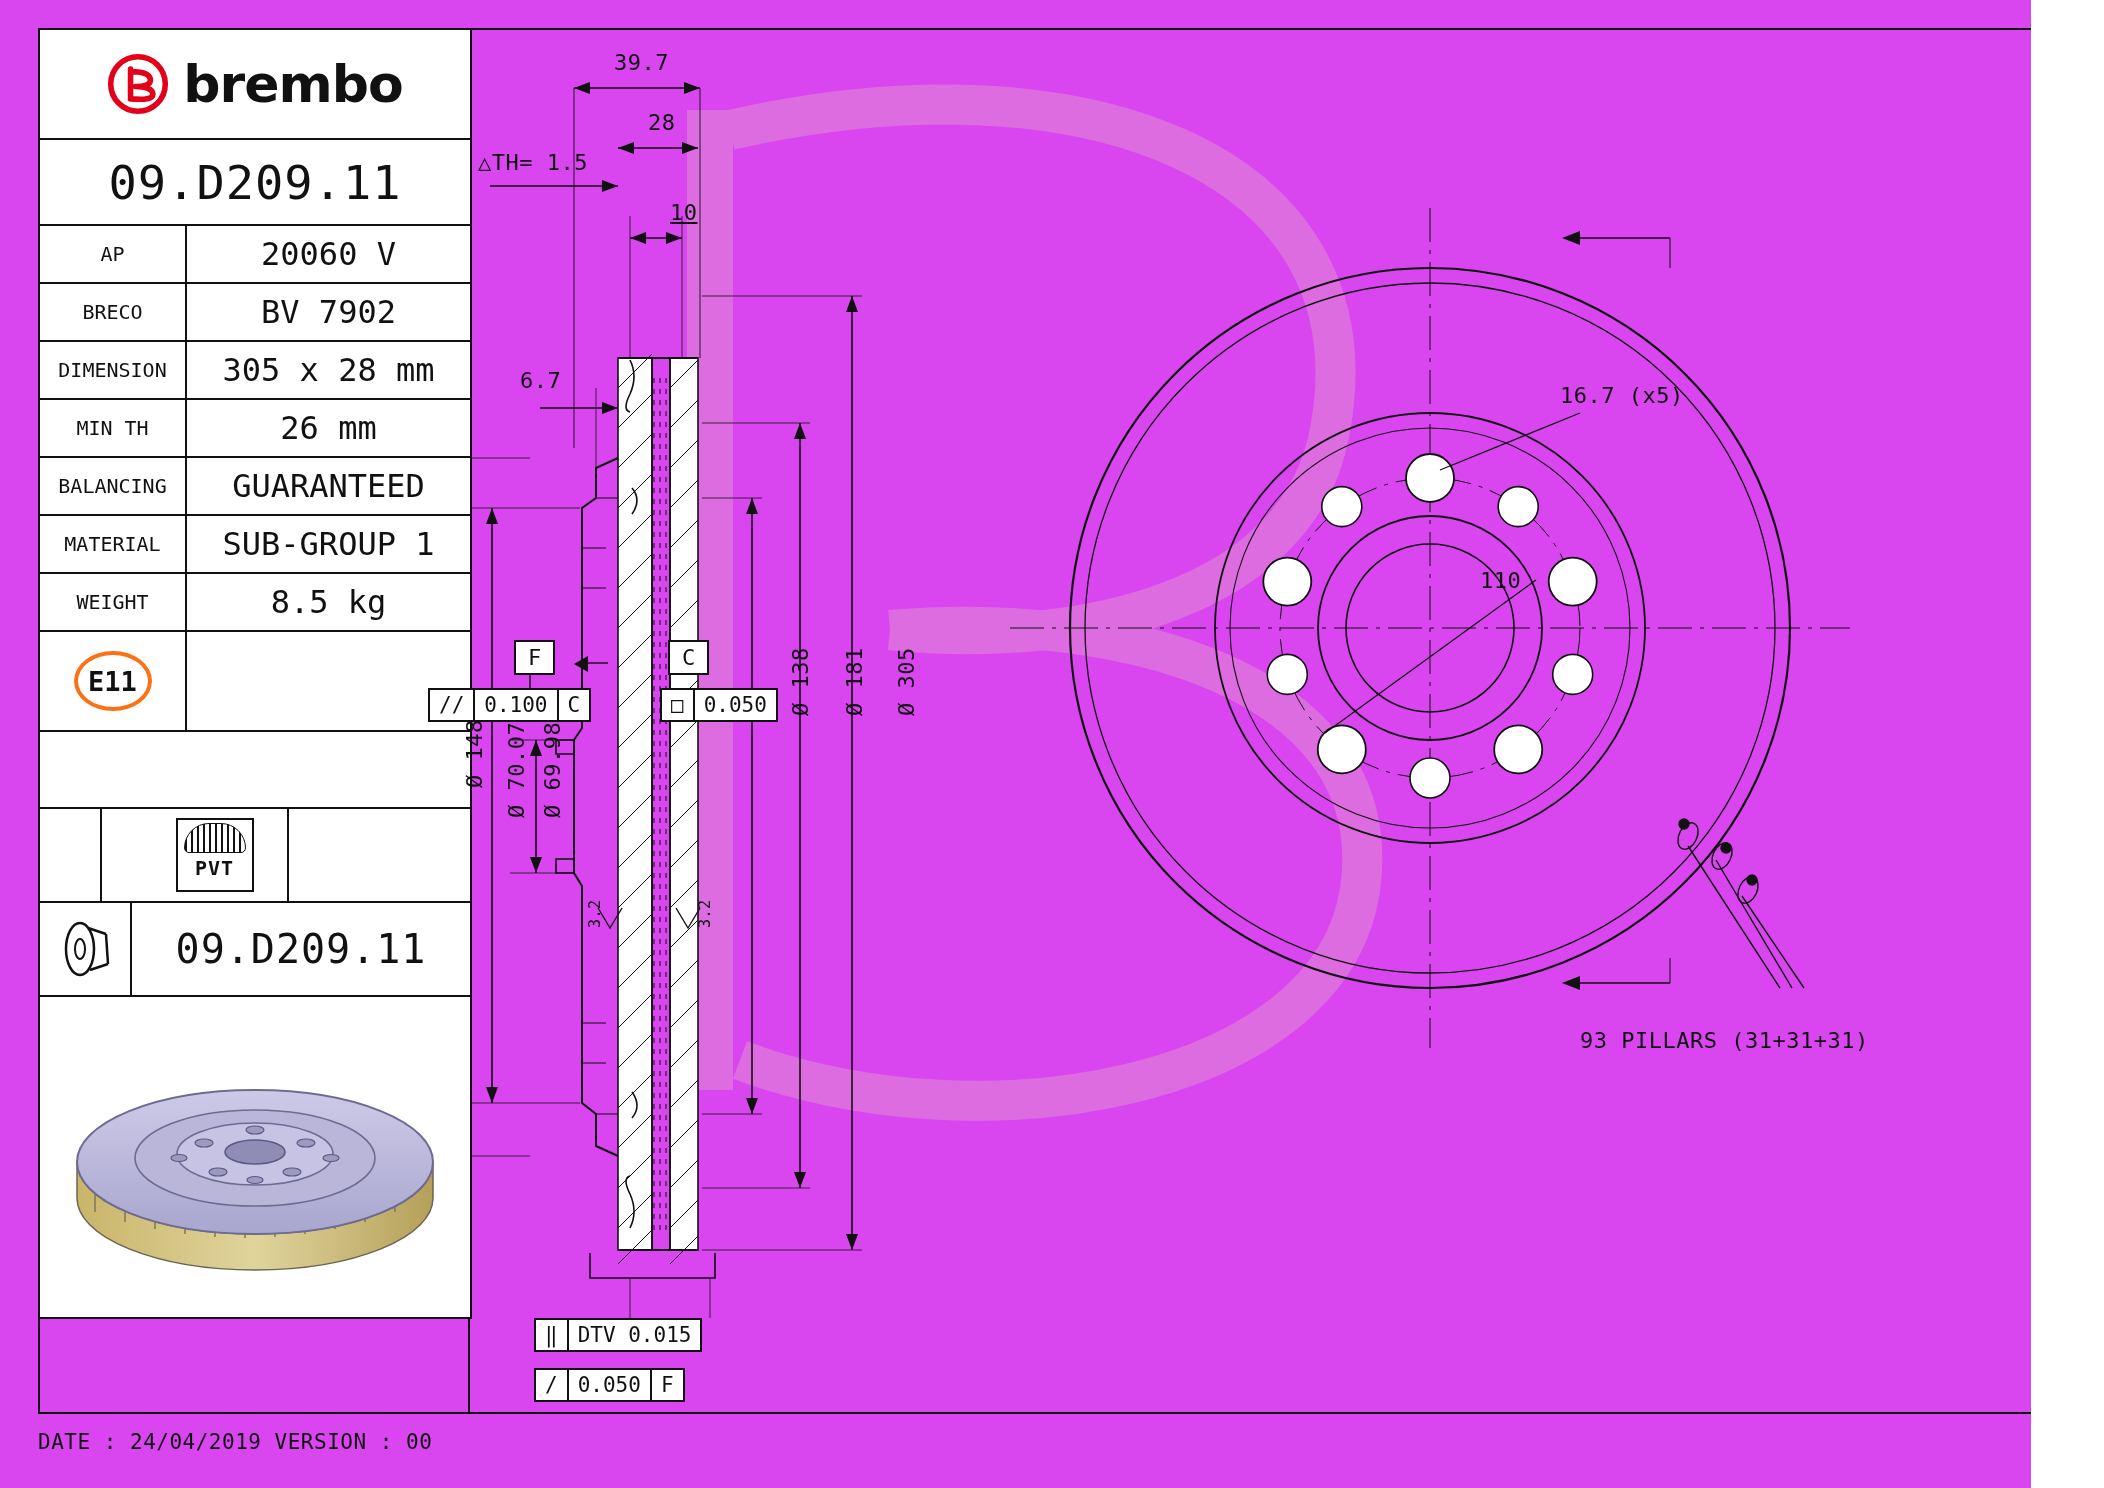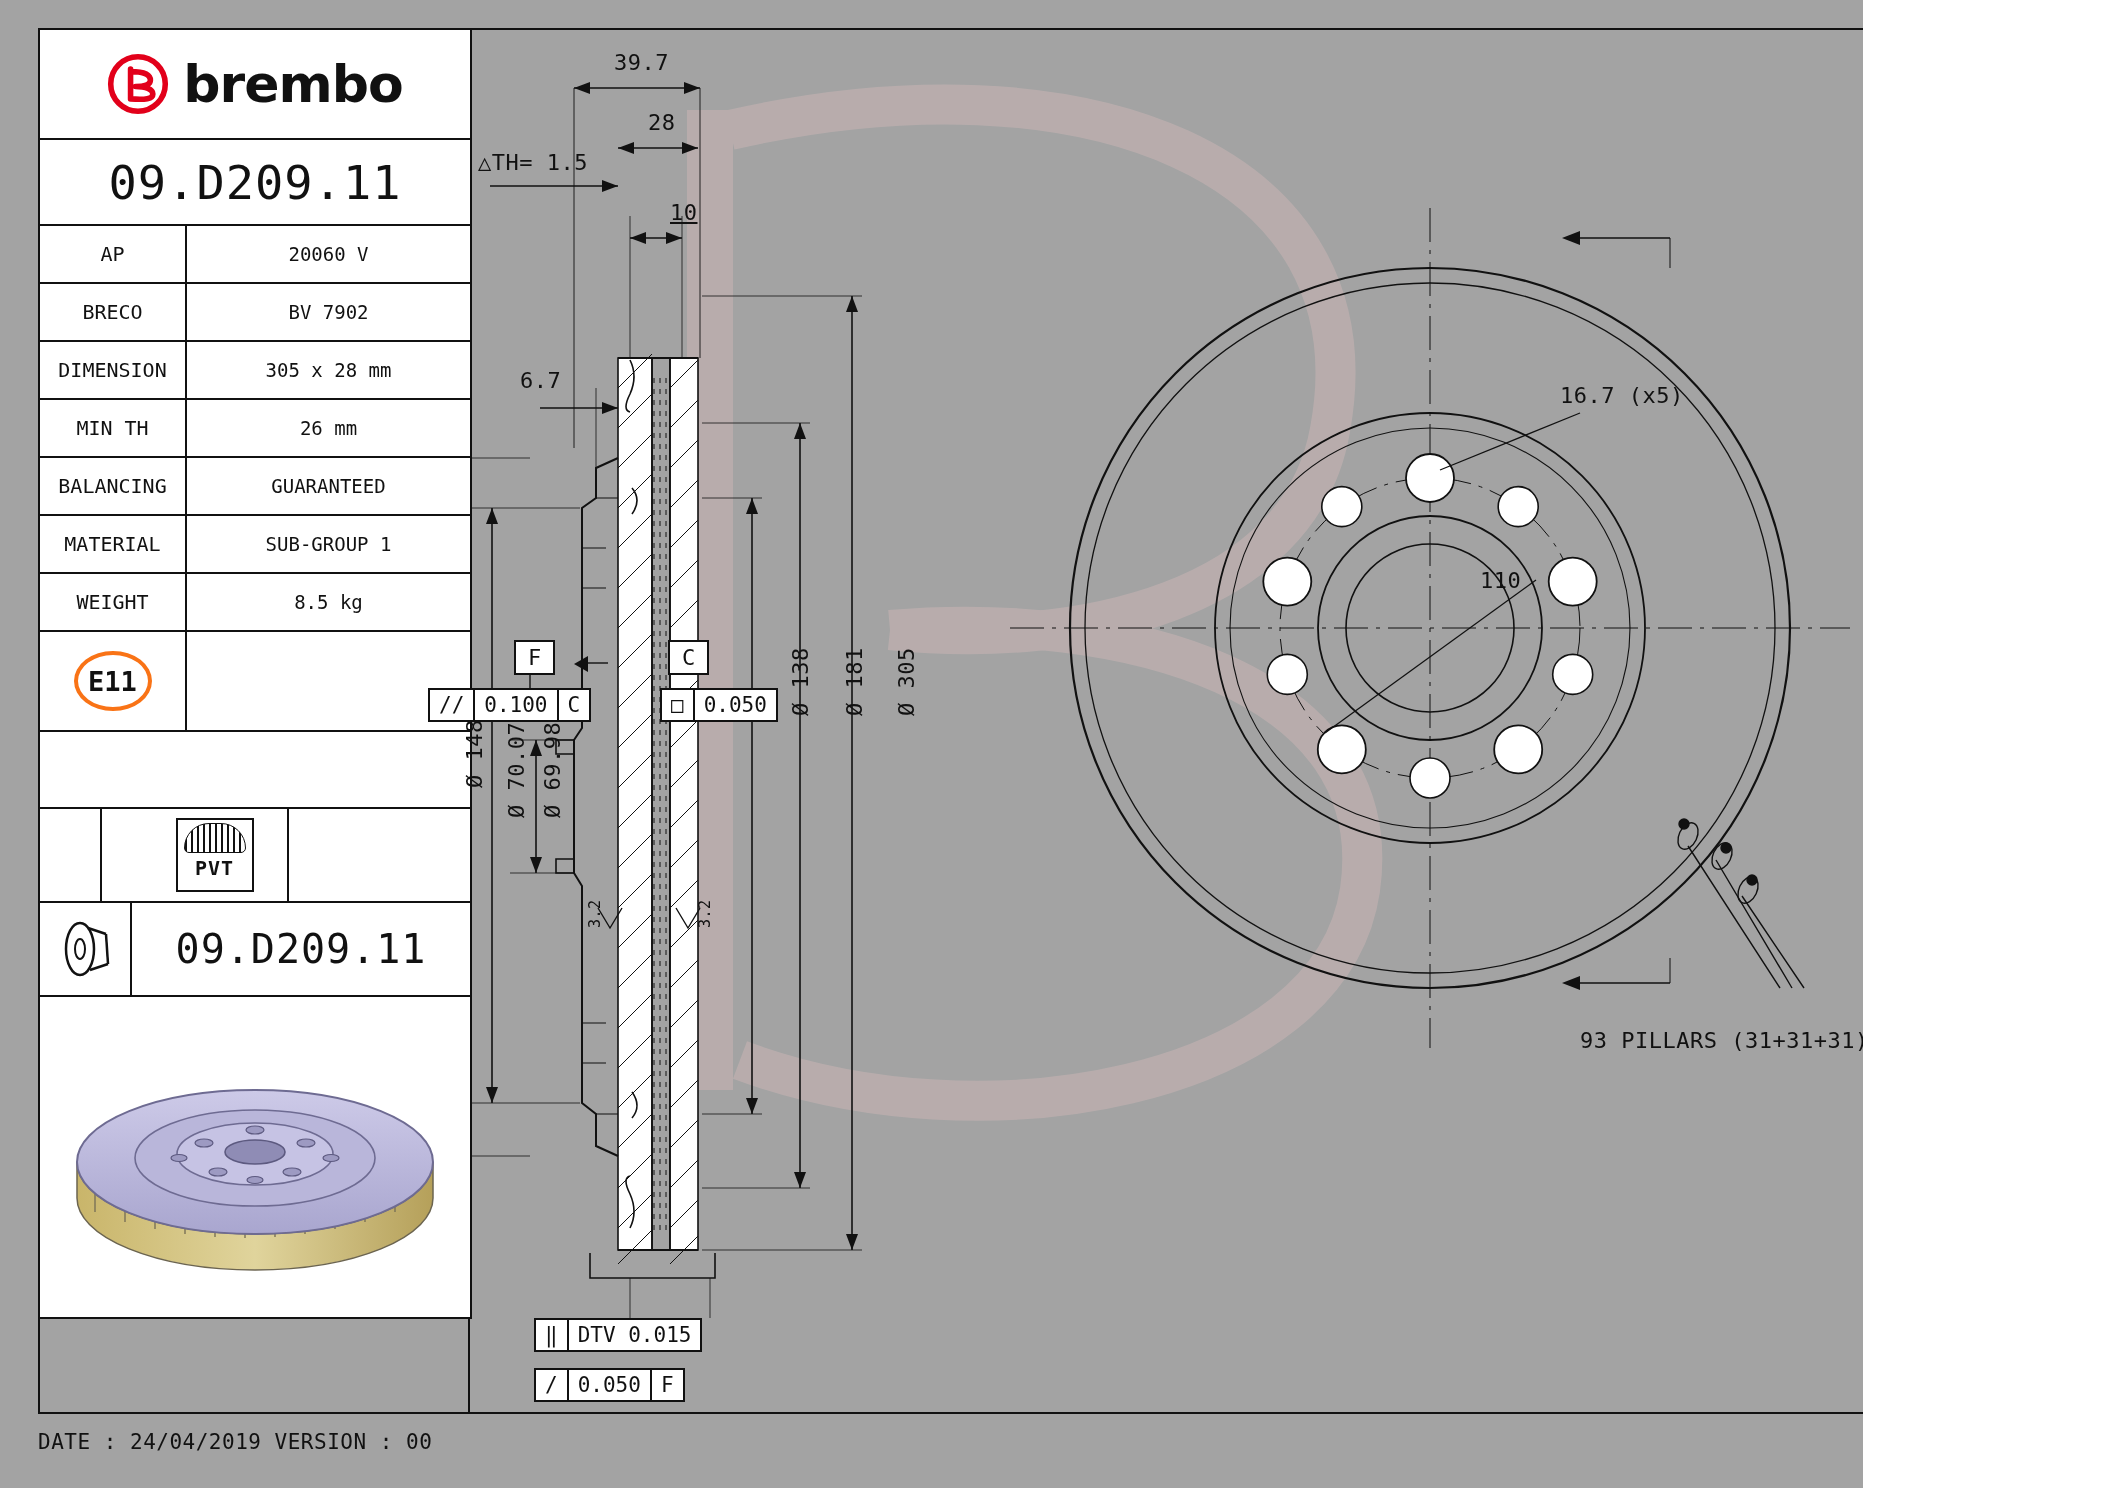--- a/index.html
+++ b/index.html
@@ -1,32 +1,32 @@
 <!DOCTYPE html>
 <html><head>
 <meta charset="utf-8">
 <style>
   html,body{margin:0;padding:0;background:#ffffff;}
   body{font-family:"DejaVu Sans Mono", monospace;color:#111;}
-  #sheet{position:relative;width:1863px;height:1488px;overflow:hidden;background:#a3a3a3;}
+  #sheet{position:relative;width:2031px;height:1488px;overflow:hidden;background:#d946ef;}
 
   
   .watermark{position:absolute;left:560px;top:10px;width:1000px;height:1180px;
     pointer-events:none;opacity:.30;}
 
   
   .panel{position:absolute;left:38px;top:28px;width:430px;border:2px solid #111;background:#fff;}
   .logo-cell{height:108px;border-bottom:2px solid #111;display:flex;align-items:center;justify-content:center;gap:14px;}
   .logo-mark{width:62px;height:62px;flex:0 0 auto;}
   .logo-text{font-family:"DejaVu Sans", sans-serif;font-size:52px;font-weight:bold;letter-spacing:-1px;color:#111;}
   .code-cell{height:84px;border-bottom:2px solid #111;display:flex;align-items:center;justify-content:center;}
   .code-cell span{font-size:47px;letter-spacing:1px;}
   .row{display:flex;height:56px;border-bottom:2px solid #111;}
   .row .k{width:145px;border-right:2px solid #111;display:flex;align-items:center;justify-content:center;font-size:20px;}
-  .row .v{flex:1;display:flex;align-items:center;justify-content:center;font-size:19px;}
+  .row .v{flex:1;display:flex;align-items:center;justify-content:center;font-size:32px;}
   .e11row{display:flex;height:98px;border-bottom:2px solid #111;}
   .e11row .k{width:145px;border-right:2px solid #111;display:flex;align-items:center;justify-content:center;}
   .e11circle{width:70px;height:52px;border:4px solid #f97316;border-radius:50%;display:flex;align-items:center;justify-content:center;font-size:27px;font-weight:bold;}
   .e11row .v{flex:1;display:flex;flex-direction:column;align-items:center;justify-content:center;font-size:25px;line-height:1.22;}
   .blankrow{height:75px;border-bottom:2px solid #111;}
   .pvtrow{display:flex;height:92px;border-bottom:2px solid #111;gap:40px;}
   .pvtrow .c1{width:60px;border-right:2px solid #111;}
   .pvtrow .c2{width:145px;border-right:2px solid #111;display:flex;align-items:center;justify-content:center;}
   .pvtrow .c3{flex:1;}
   .pvtbox{width:74px;height:70px;border:2px solid #111;display:flex;flex-direction:column;align-items:center;justify-content:flex-start;}

